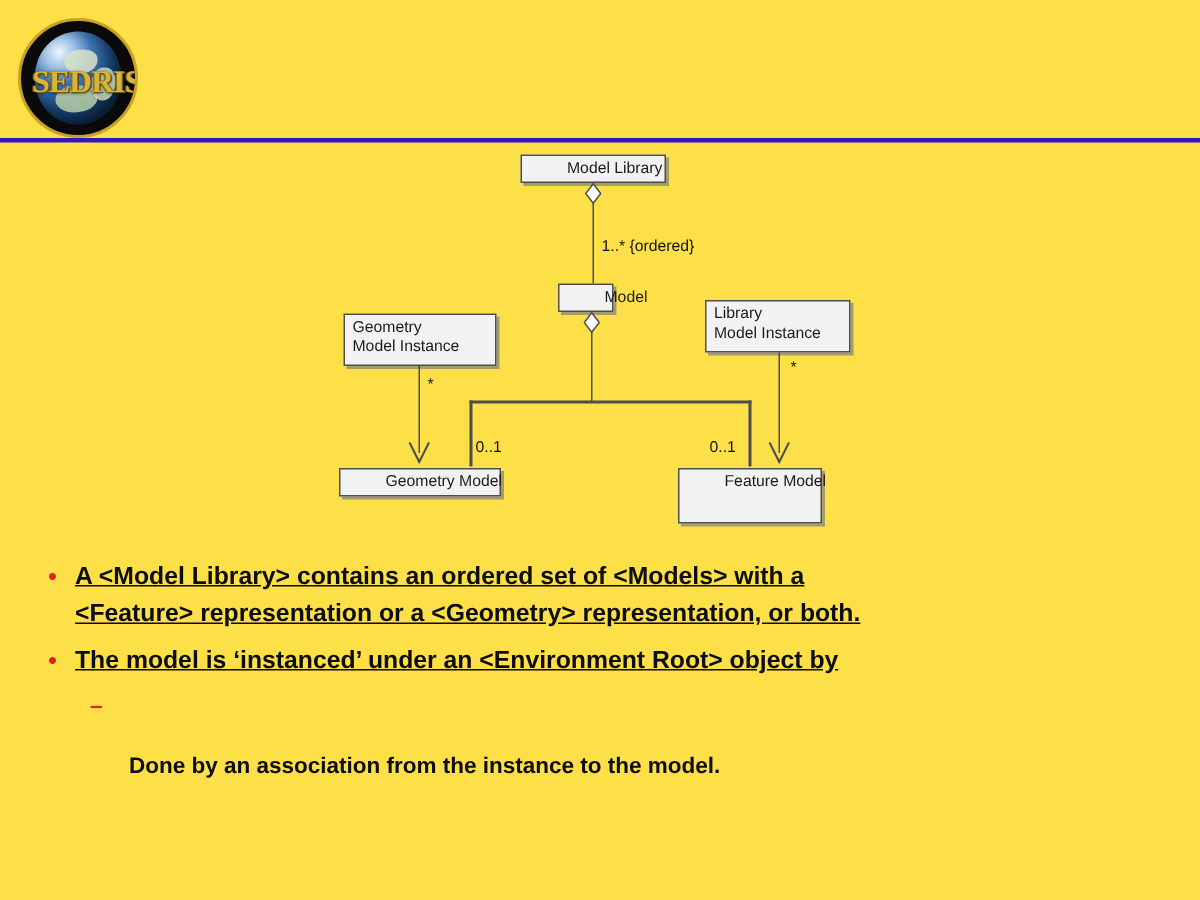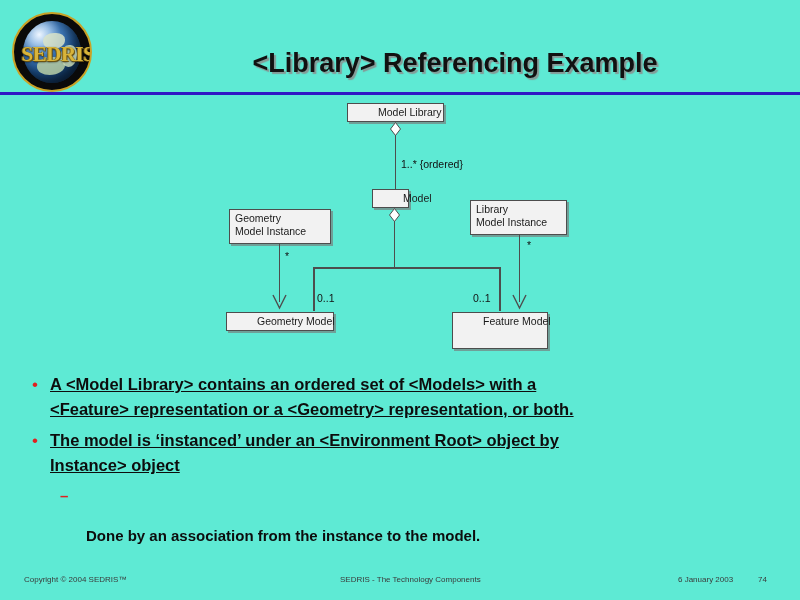--- a/index.html
+++ b/index.html
@@ -4,21 +4,21 @@
 <style>
   html, body {
     margin: 0;
     padding: 0;
     background: #ffffff;
   }
   #slide {
     position: relative;
     width: 800px;
     height: 600px;
-    background: #5eead4;
+    background: #fde047;
     overflow: hidden;
     font-family: "Liberation Sans", sans-serif;
   }
 
   
   #logo {
     position: absolute;
     left: 8px;
     top: 12px;
     width: 88px;
@@ -209,21 +209,20 @@
     <div class="ring">
       <div class="globe">
         <span class="land1"></span>
         <span class="land2"></span>
         <span class="land3"></span>
       </div>
       <div class="sedris-text">SEDRIS</div>
     </div>
   </div>
 
-  <div id="page-title">&lt;Library&gt; Referencing Example</div>
   <div id="header-rule"></div>
 
   <div id="diagram">
 
     <div class="umlbox center" style="left:347px; top:7px; width:97px; height:19px;">Model Library</div>
 
     <div class="diamond-wrap" style="left:390px; top:26px;">
       <svg width="11" height="14" viewBox="0 0 11 14">
         <polygon points="5.5,0.5 10.5,7 5.5,13.5 0.5,7" fill="#ffffff" stroke="#4d4d4d" stroke-width="1"></polygon>
       </svg>
@@ -290,30 +289,23 @@
       <div class="bullet-text">
         <div>A &lt;Model Library&gt; contains an ordered set of &lt;Models&gt; with a</div>
         <div>&lt;Feature&gt; representation or a &lt;Geometry&gt; representation, or both.</div>
       </div>
     </div>
 
     <div class="bullet-row">
       <div class="bullet-mark">•</div>
       <div class="bullet-text">
         <div>The model is ‘instanced’ under an &lt;Environment Root&gt; object by</div>
-        <div>Instance&gt; object</div>
       </div>
     </div>
 
     <div class="sub-row">
       <div class="sub-mark">–</div>
       <div class="sub-text">Done by an association from the instance to the model.</div>
     </div>
   </div>
 
-  <div id="footer">
-    <div class="f-left">Copyright © 2004 SEDRIS™</div>
-    <div class="f-mid">SEDRIS - The Technology Components</div>
-    <div class="f-date">6 January 2003</div>
-    <div class="f-page">74</div>
-  </div>
 
 </div>
 
 </body></html>

